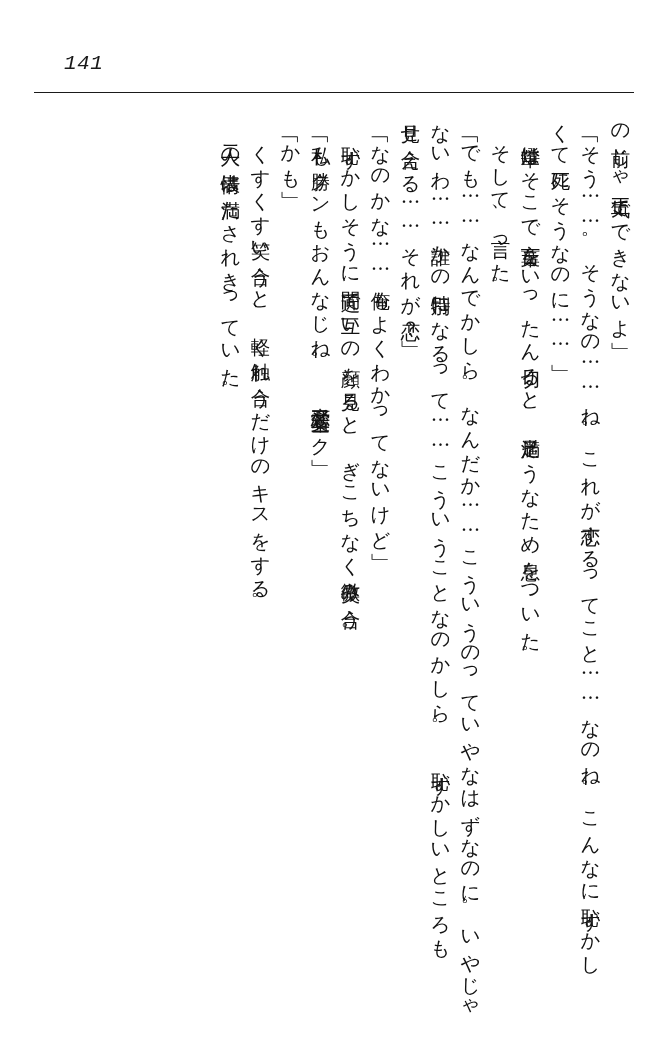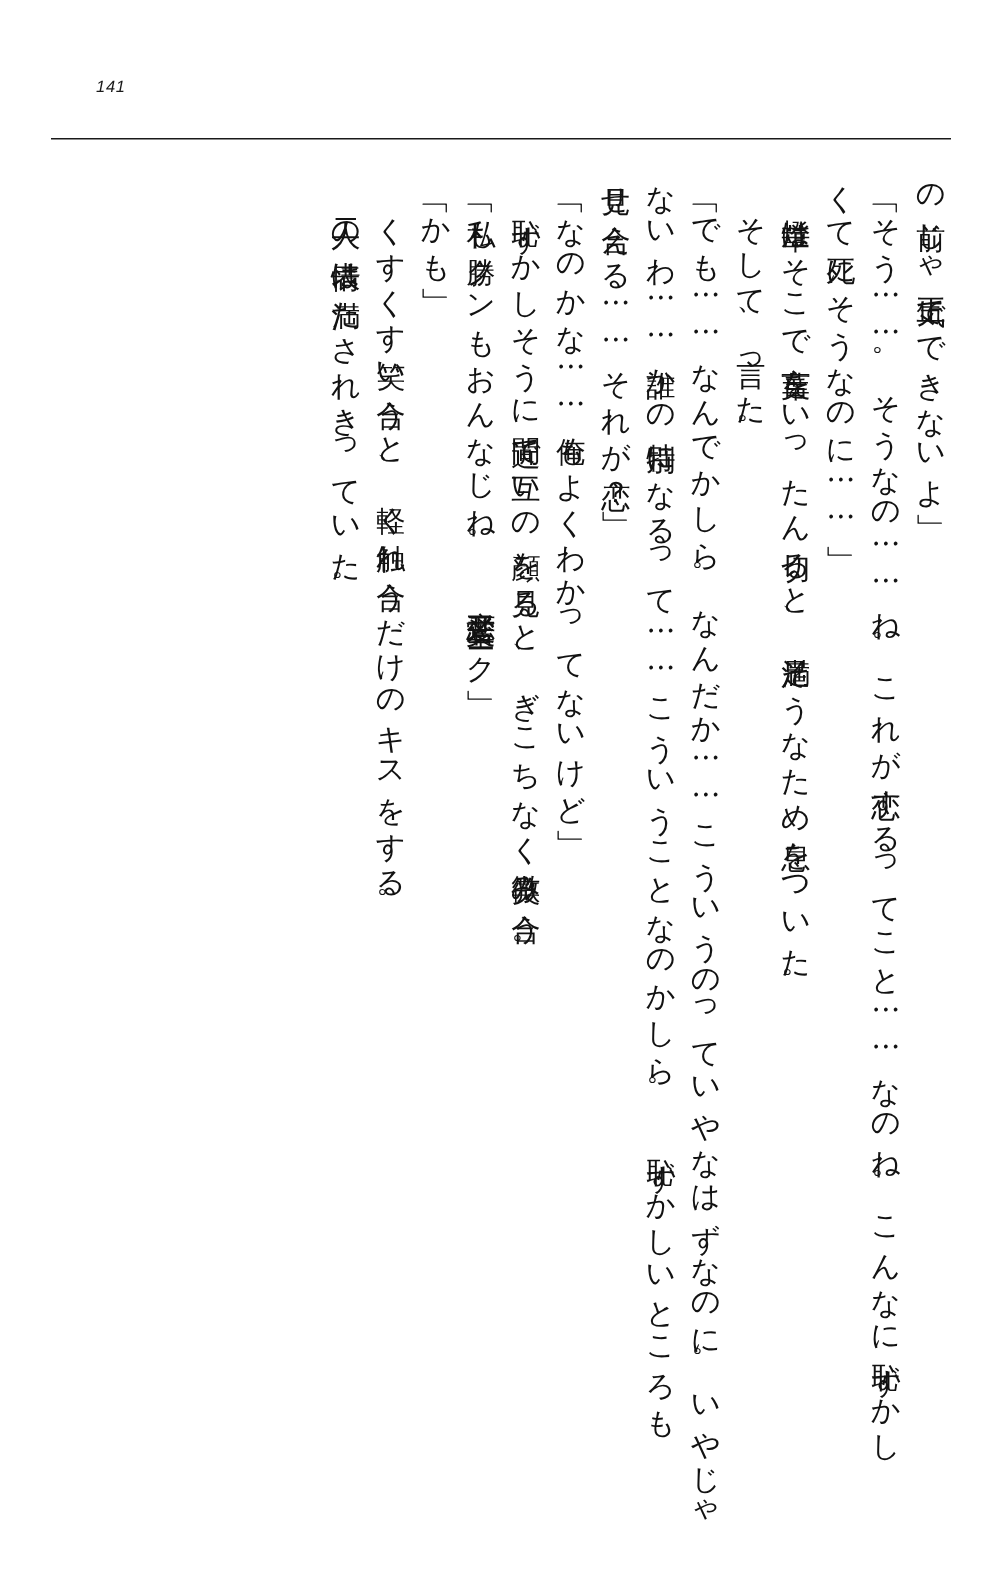--- a/index.html
+++ b/index.html
@@ -20,23 +20,23 @@
     position: absolute;
     inset: 0;
     background: #ffffff;
   }
 
   
   .page-number {
     position: absolute;
     top: 52px;
     left: 64px;
-    font-size: 11px;
+    font-size: 21px;
     font-style: italic;
-    font-family: Liberation Sans, sans-serif;
+    font-family: Liberation Mono, monospace;
     letter-spacing: 0.5px;
     color: #1a1a1a;
   }
 
   
   .header-rule {
     position: absolute;
     top: 92px;
     left: 34px;
     width: 600px;

